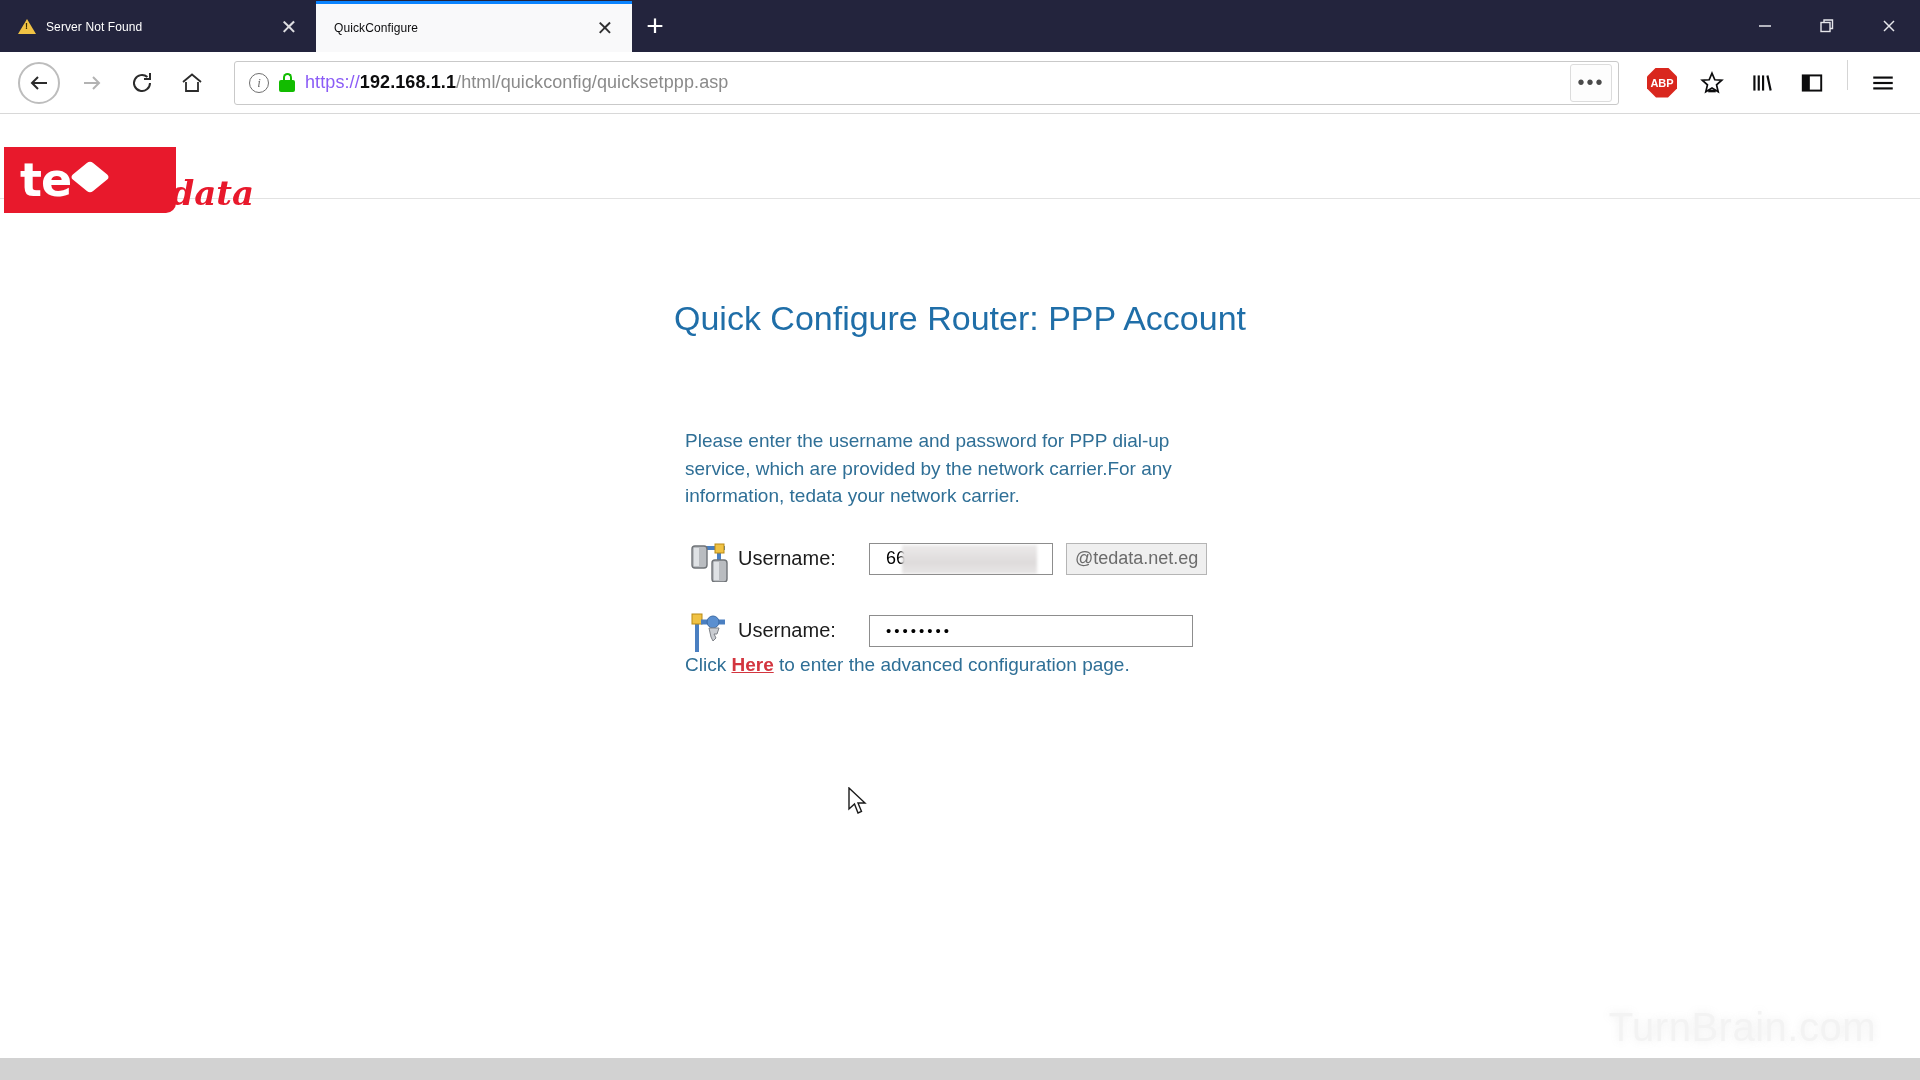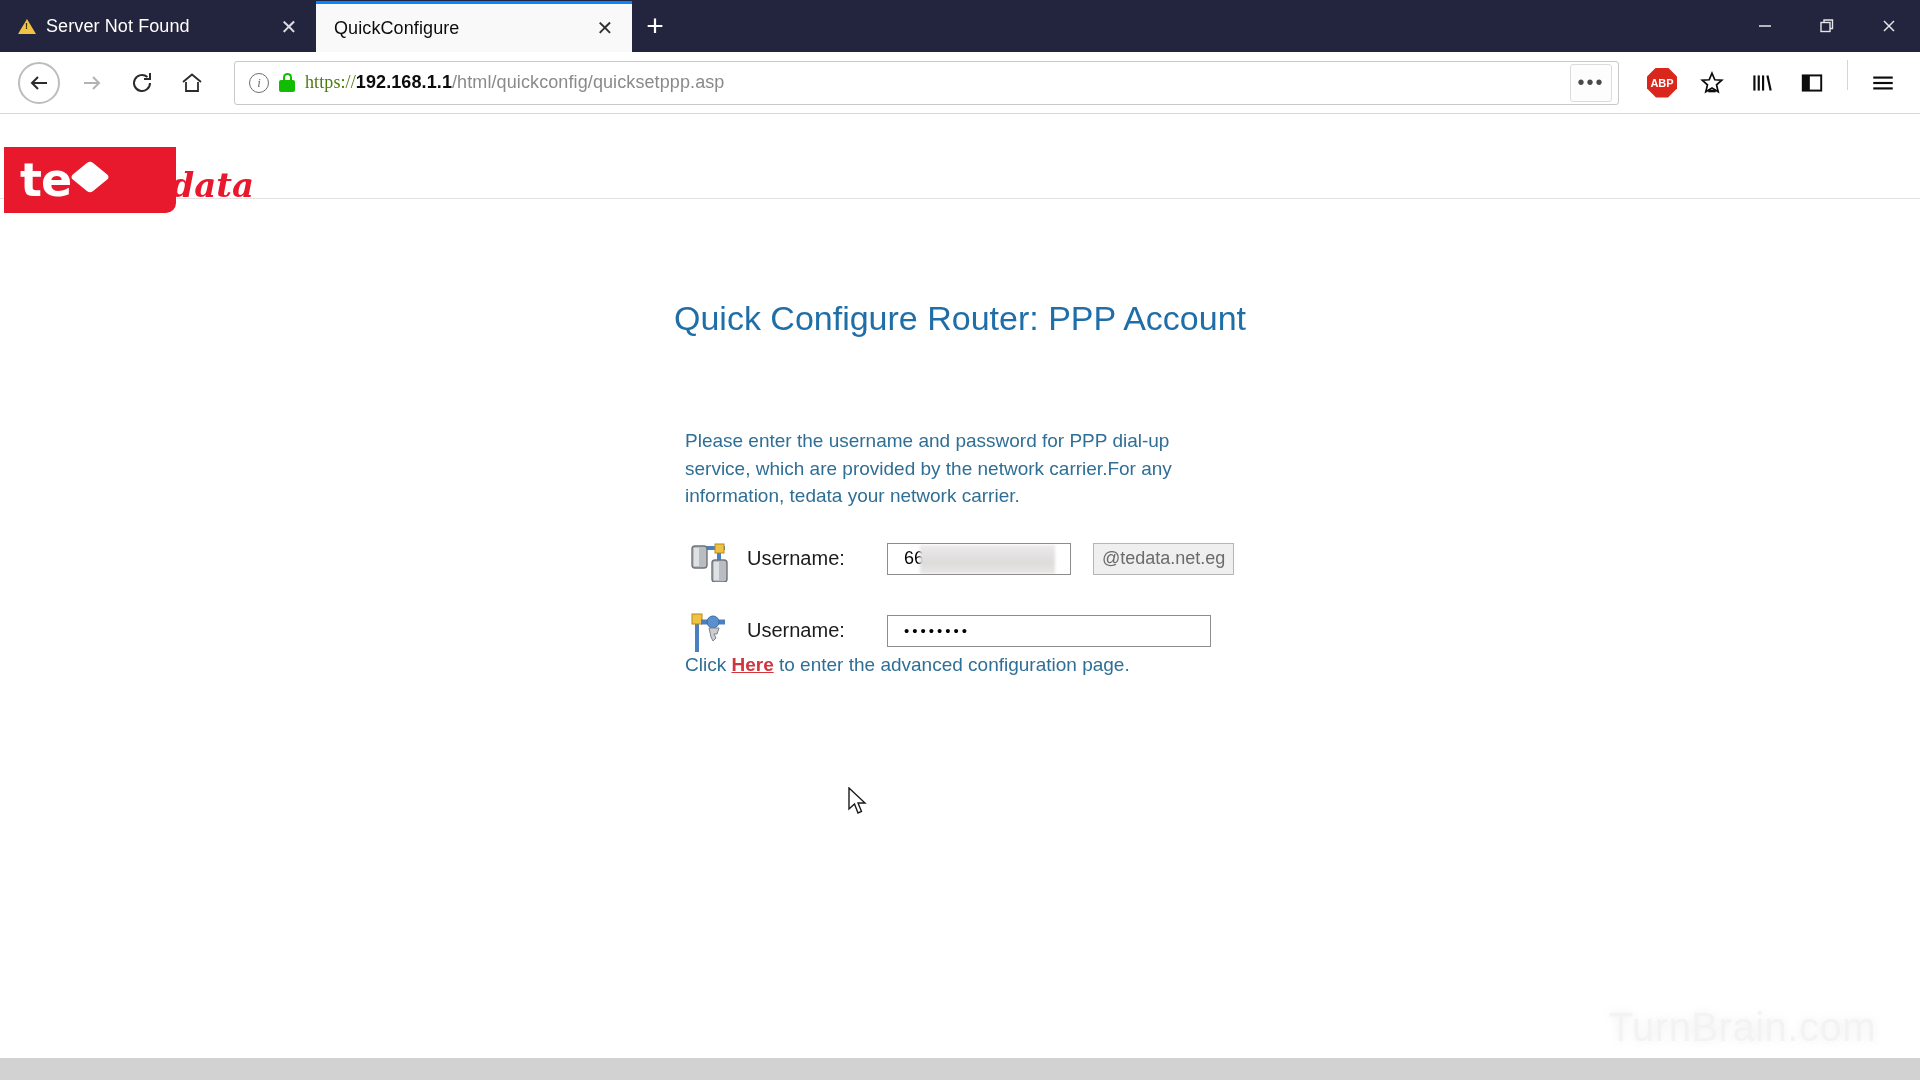--- a/index.html
+++ b/index.html
@@ -55,21 +55,21 @@
     position: relative;
   }
   .warn-tri::after {
     content: "!";
     position: absolute; left: -2px; top: 3px;
     font-size: 9px; font-weight: bold; color: #3b2d00;
     line-height: 1;
   }
   .tab-title {
     flex: 1;
-    font-size: 18px;
+    font-size: 12px;
     white-space: nowrap; overflow: hidden; text-overflow: ellipsis;
     letter-spacing: 0.1px;
   }
   .tab-close {
     width: 26px; height: 26px; flex: none;
     display: flex; align-items: center; justify-content: center;
     font-size: 20px; line-height: 1; opacity: .85;
   }
   .tab-new {
     width: 46px; height: 46px;
@@ -132,21 +132,21 @@
     width: 9px; height: 9px;
     border: 2.4px solid #12bc00; border-bottom: none;
     border-radius: 5px 5px 0 0;
   }
   .url {
     flex: 1; font-size: 18px; color: #8a8a8a;
     white-space: nowrap; overflow: hidden;
     letter-spacing: .1px;
   }
   .url .host { color: #0c0c0d; font-weight: bold; }
-  .url .scheme { color: #4d7c0f; font-family: Liberation Serif, serif; }
+  .url .scheme { color: #8b5cf6; }
   .pageaction {
     width: 42px; height: 38px;
     display: flex; align-items: center; justify-content: center;
     border: 1px solid #dcdcdc; border-radius: 3px;
     color: #4a4a4a; font-size: 20px; letter-spacing: 2px;
     background: #fdfdfd; flex: none;
   }
   .toolbar-icons { display: flex; align-items: flex-start; gap: 4px; margin-left: 8px; }
   .ticon {
     width: 46px; height: 46px;
@@ -186,21 +186,21 @@
     color: #fff; font-size: 46px; font-weight: bold;
     font-family: "DejaVu Sans", sans-serif;
     margin-left: 16px; line-height: 1; letter-spacing: -1px;
   }
   .logo-diamond {
     width: 26px; height: 26px; background: #fff;
     transform: rotate(45deg) skew(-6deg,-6deg);
     border-radius: 4px; margin-left: 6px; margin-top: -6px;
   }
   .logo-data {
-    position: absolute; right: -78px; bottom: 8px;
+    position: absolute; right: -78px; bottom: 0;
     color: #e8192c; font-size: 34px; font-style: italic; font-weight: bold;
     font-family: "DejaVu Serif", serif;
   }
   .header-panel {
     flex: 1; margin: 6px 14px 4px 0;
     border: 1px solid #d6d6d6;
     border-radius: 10px 10px 0 0;
     background: linear-gradient(to bottom,#fdfdfd 0%,#f3f3f3 60%,#e9e9e9 100%);
     display: flex; align-items: center;
     padding-left: 50px;
@@ -222,21 +222,21 @@
   }
   .form-col {
     position: absolute; left: 685px; top: 228px; width: 560px;
   }
   .intro {
     color: #2f6f96; font-size: 19px; line-height: 1.45;
     width: 516px;
   }
   .field-row {
     display: flex; align-items: center;
-    margin-top: 26px; gap: 12px;
+    margin-top: 26px; gap: 3px;
   }
   .field-icon { width: 50px; height: 46px; flex: none; position: relative; }
   .field-label {
     font-size: 20px; color: #1c1c1c; width: 128px;
     font-family: "Liberation Sans", sans-serif;
   }
   .input-box {
     width: 184px; height: 32px;
     border: 1px solid #8d8d8d; background: #fff;
     font-size: 18px; color: #000;

